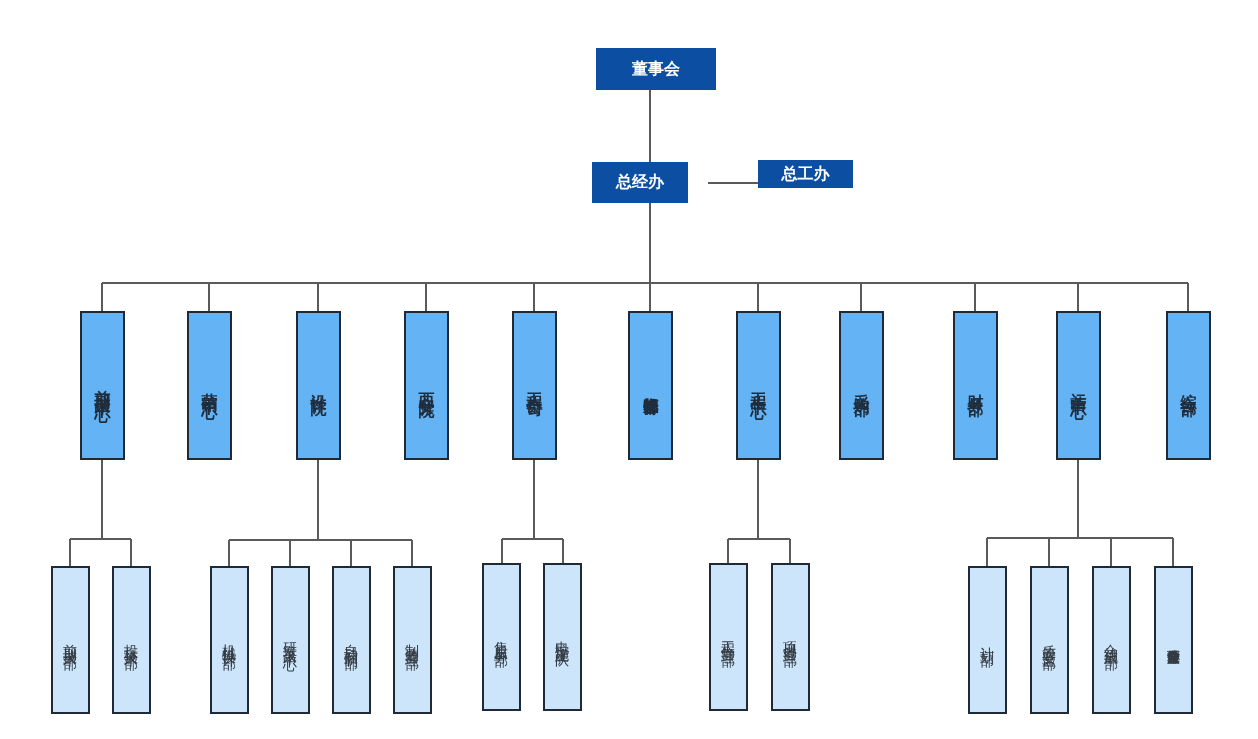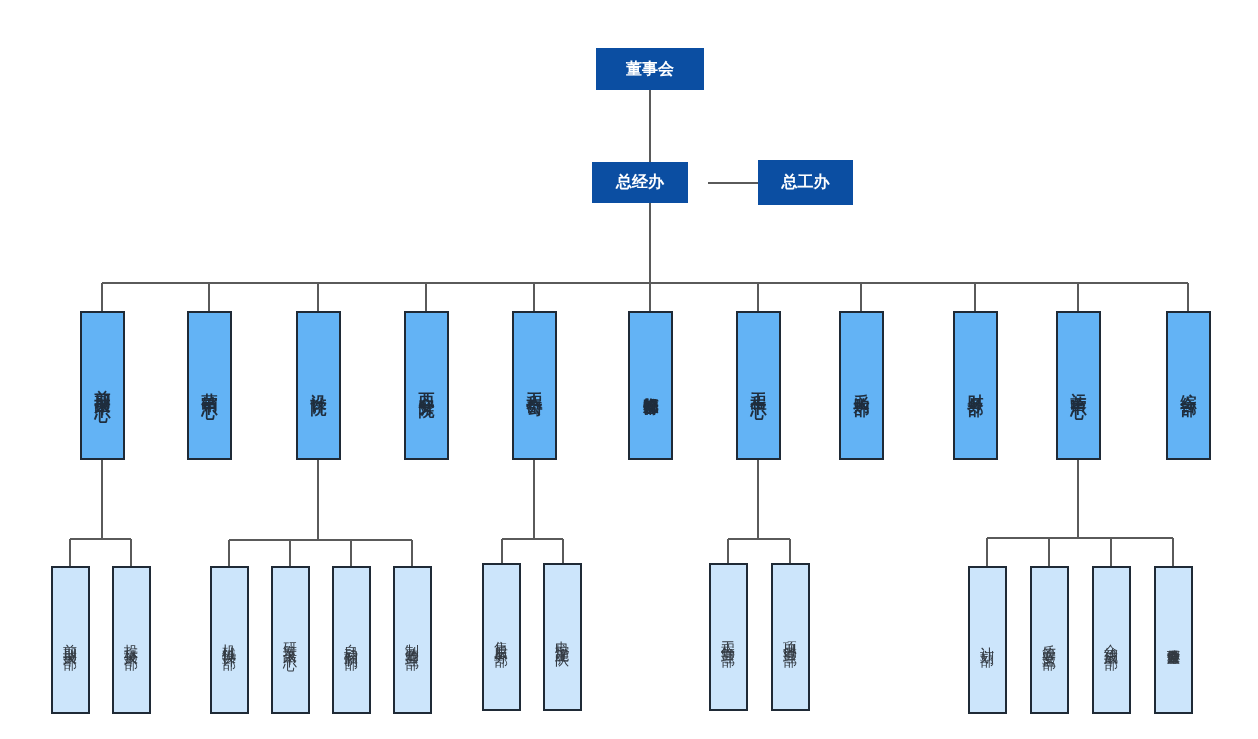--- a/index.html
+++ b/index.html
@@ -66,27 +66,27 @@
   <line x1="790" y1="539" x2="790" y2="563"></line>
 
   <line x1="1078" y1="459" x2="1078" y2="538"></line>
   <line x1="987" y1="538" x2="1173" y2="538"></line>
   <line x1="987" y1="538" x2="987" y2="566"></line>
   <line x1="1049" y1="538" x2="1049" y2="566"></line>
   <line x1="1111" y1="538" x2="1111" y2="566"></line>
   <line x1="1173" y1="538" x2="1173" y2="566"></line>
 </svg>
 
-<div class="top-box" style="left:596px; top:48px; width:108px; height:42px;">
+<div class="top-box" style="left:596px; top:48px; width:120px; height:42px;">
   <span>董事会</span>
 </div>
 <div class="top-box" style="left:592px; top:162px; width:96px; height:41px;">
   <span>总经办</span>
 </div>
-<div class="top-box" style="left:758px; top:160px; width:95px; height:45px;">
+<div class="top-box" style="left:758px; top:160px; width:95px; height:28px;">
   <span>总工办</span>
 </div>
 
 <div class="l2-box" style="left:80px; top:311px; width:45px; height:149px;">
   <span class="vtext">前期技术中心</span>
 </div>
 <div class="l2-box" style="left:187px; top:311px; width:45px; height:149px;">
   <span class="vtext">营销中心</span>
 </div>
 <div class="l2-box" style="left:296px; top:311px; width:45px; height:149px;">

